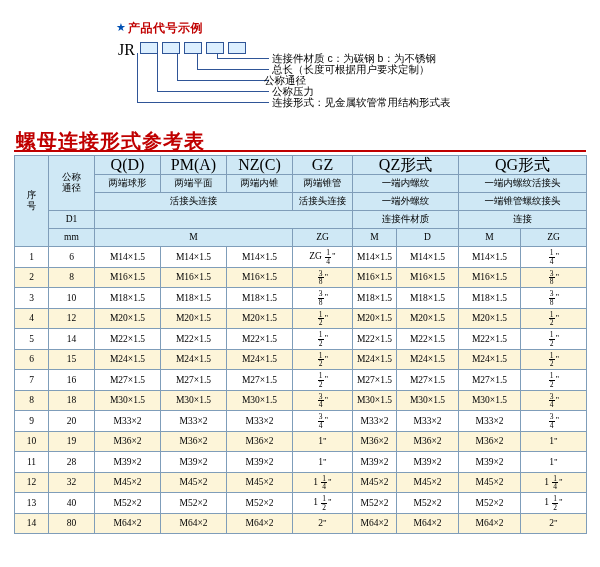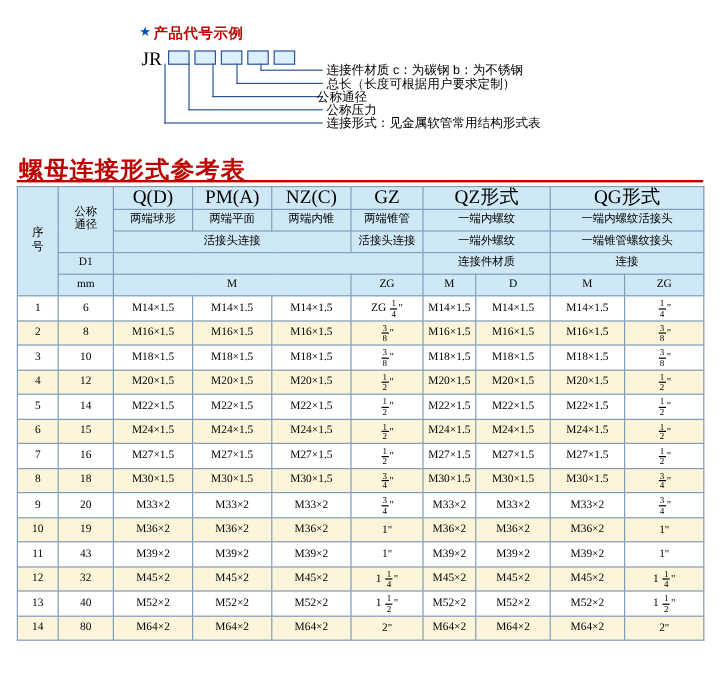--- a/index.html
+++ b/index.html
@@ -366,21 +366,21 @@
         <td>M36×2</td>
         <td>M36×2</td>
         <td>1<span class="inch">"</span></td>
         <td>M36×2</td>
         <td>M36×2</td>
         <td>M36×2</td>
         <td>1<span class="inch">"</span></td>
       </tr>
       <tr>
         <td>11</td>
-        <td>43</td>
+        <td>28</td>
         <td>M39×2</td>
         <td>M39×2</td>
         <td>M39×2</td>
         <td>1<span class="inch">"</span></td>
         <td>M39×2</td>
         <td>M39×2</td>
         <td>M39×2</td>
         <td>1<span class="inch">"</span></td>
       </tr>
       <tr class="alt">

